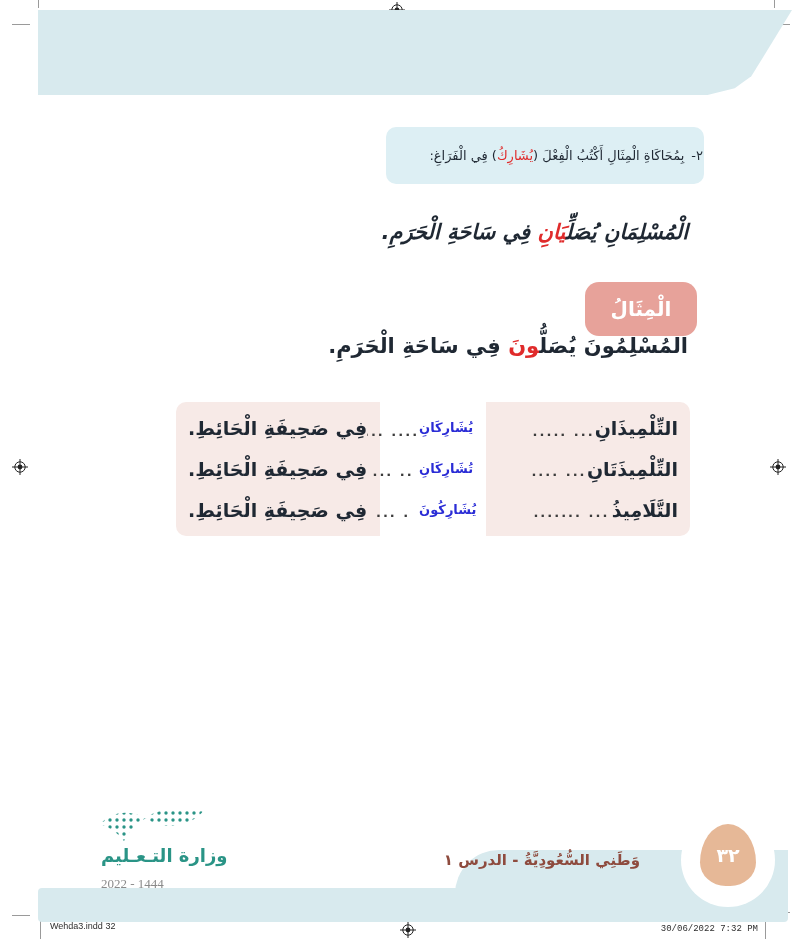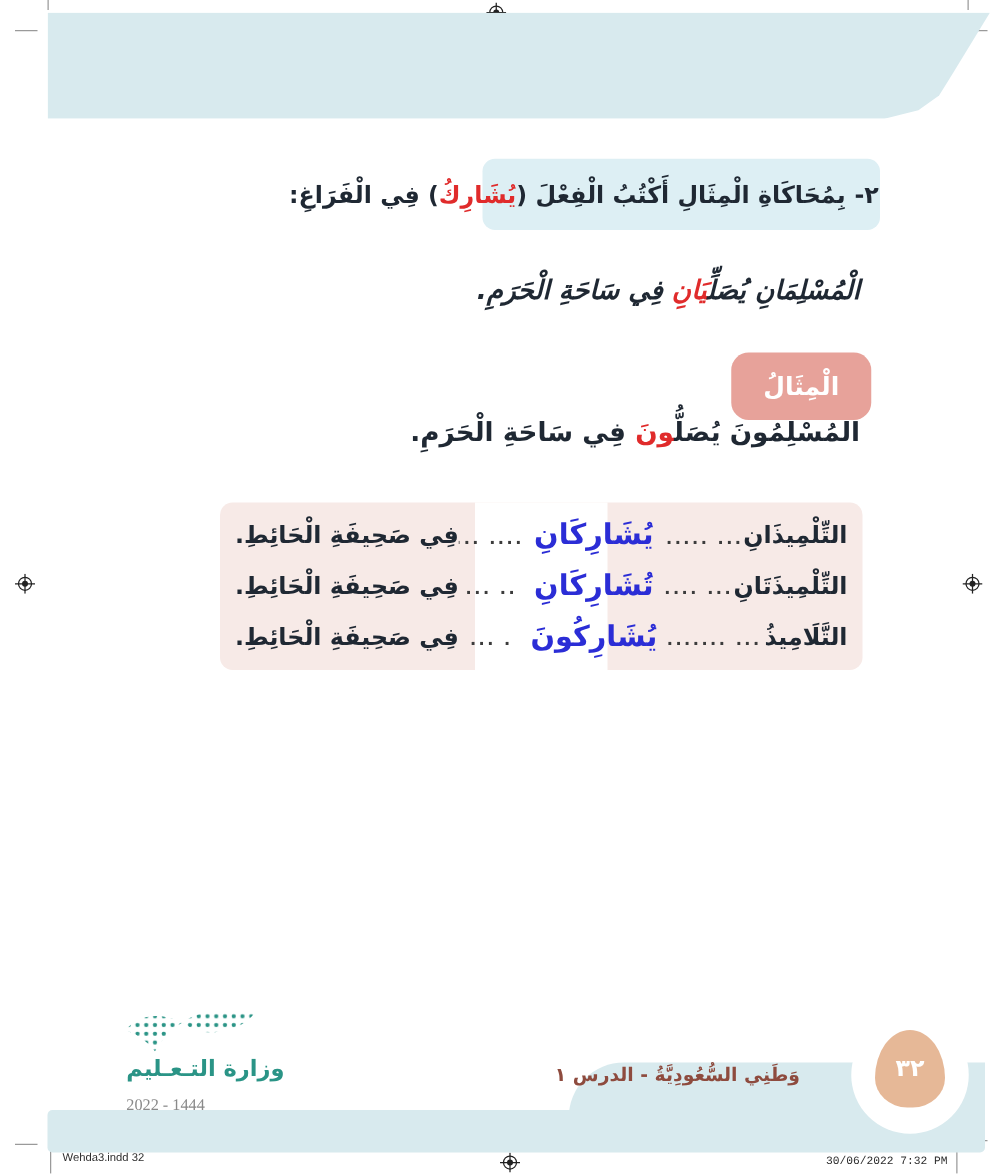--- a/index.html
+++ b/index.html
@@ -16,41 +16,41 @@
   .hdash{position:absolute;height:1px;background:#9a9a9a;}
   .vtick{position:absolute;width:1px;background:#9a9a9a;}
 
   
   .top-band{position:absolute;left:38px;top:10px;width:754px;height:85px;background:var(--bandBlue);
     clip-path:polygon(0 0,100% 0,96% 58%,94.6% 78%,92.4% 92%,88.8% 100%,0 100%);}
 
   
   .q-box{position:absolute;left:386px;top:127px;width:318px;height:57px;background:var(--boxBlue);border-radius:10px;}
   .q-line{position:absolute;right:97px;top:136px;direction:rtl;white-space:nowrap;
-    font-size:19px;font-weight:bold;color:var(--ink);line-height:40px;}
+    font-size:13px;font-weight:normal;color:var(--ink);line-height:40px;}
   .q-num{margin-left:7px;}
   .red{color:var(--accentRed);}
 
   
   .ex-line{position:absolute;direction:rtl;white-space:nowrap;font-size:21px;font-weight:bold;
     color:var(--ink);line-height:40px;}
   .badge{position:absolute;right:103px;top:250px;width:112px;height:54px;background:var(--badgePink);
     border-radius:14px;display:flex;align-items:center;justify-content:center;
     color:#fff;font-size:20px;font-weight:bold;direction:rtl;margin-top:32px;}
 
   
   .drill-box{position:absolute;left:176px;top:402px;width:514px;height:134px;background:var(--pinkBox);border-radius:10px;}
   .white-strip{position:absolute;left:204px;top:0;width:106px;height:100%;background:#fff;}
   .drill-rows{position:absolute;inset:0;padding:6px 12px;display:flex;flex-direction:column;justify-content:space-around;}
   .drill-row{direction:rtl;display:flex;align-items:center;height:40px;font-weight:bold;color:var(--ink);}
   .subj,.tail{font-size:19px;white-space:nowrap;line-height:40px;}
   .dots{flex:1 1 auto;overflow:hidden;white-space:nowrap;color:#3c3c3c;font-size:13px;
     letter-spacing:2px;text-align:center;position:relative;top:3px;}
   .dots.short{flex:0 0 52px;}
-  .answer{flex:0 0 112px;text-align:center;color:var(--answerBlue);font-size:23px;white-space:nowrap;line-height:40px;}
+  .answer{flex:0 0 112px;text-align:left;color:var(--answerBlue);font-size:13px;white-space:nowrap;line-height:40px;}
 
   
   .logo-dots{position:absolute;left:100px;top:803px;}
   .logo-ar{position:absolute;left:101px;top:845px;color:var(--tealLogo);font-size:18px;font-weight:bold;direction:rtl;}
   .logo-en{position:absolute;left:102px;top:866px;color:#8b8b8b;font-size:9px;font-family:"Liberation Sans",sans-serif;margin-top:38px;}
   .logo-years{position:absolute;left:101px;top:876px;color:#8a8a8a;font-size:13px;font-family:Liberation Serif, serif;}
 
   .foot-band{position:absolute;left:38px;top:888px;width:750px;height:34px;background:var(--bandBlue);border-radius:4px;}
   .foot-raised{position:absolute;left:455px;top:850px;width:333px;height:44px;background:var(--bandBlue);border-top-left-radius:46px;}
   .badge-halo{position:absolute;left:681px;top:813px;width:94px;height:94px;border-radius:50%;background:#fff;}

